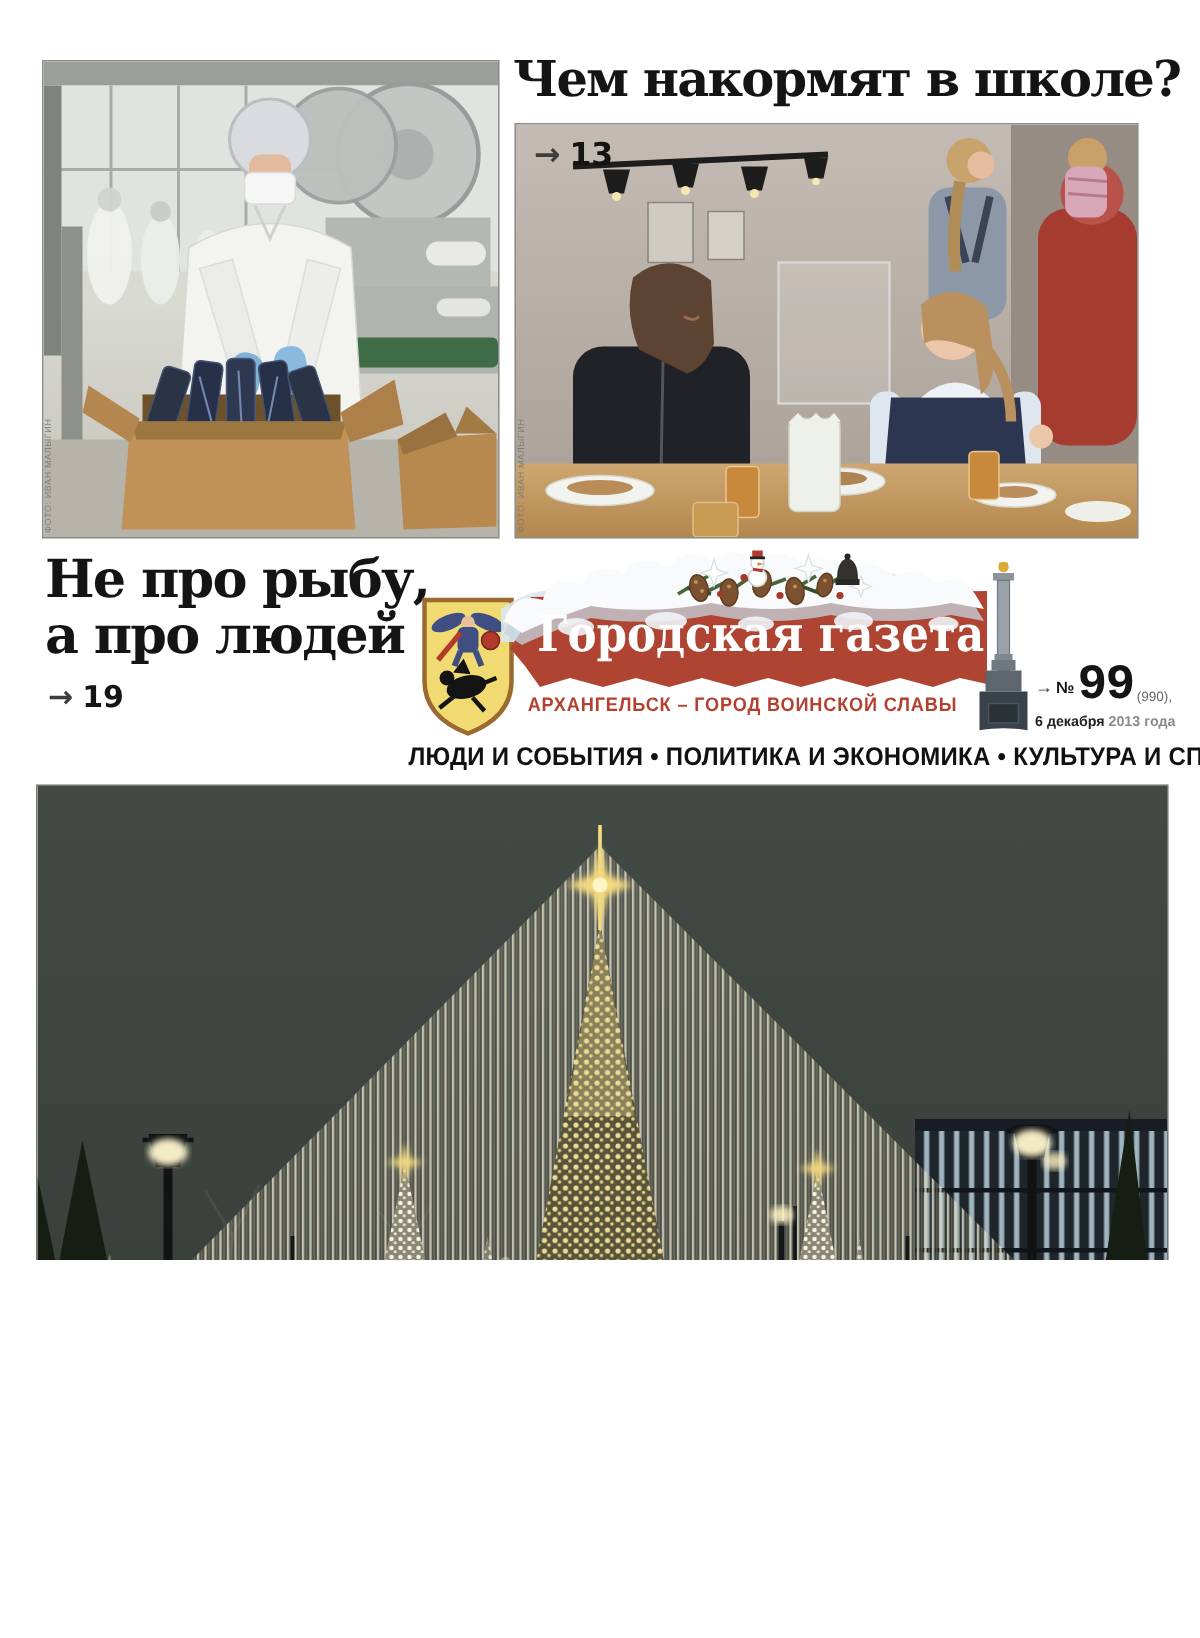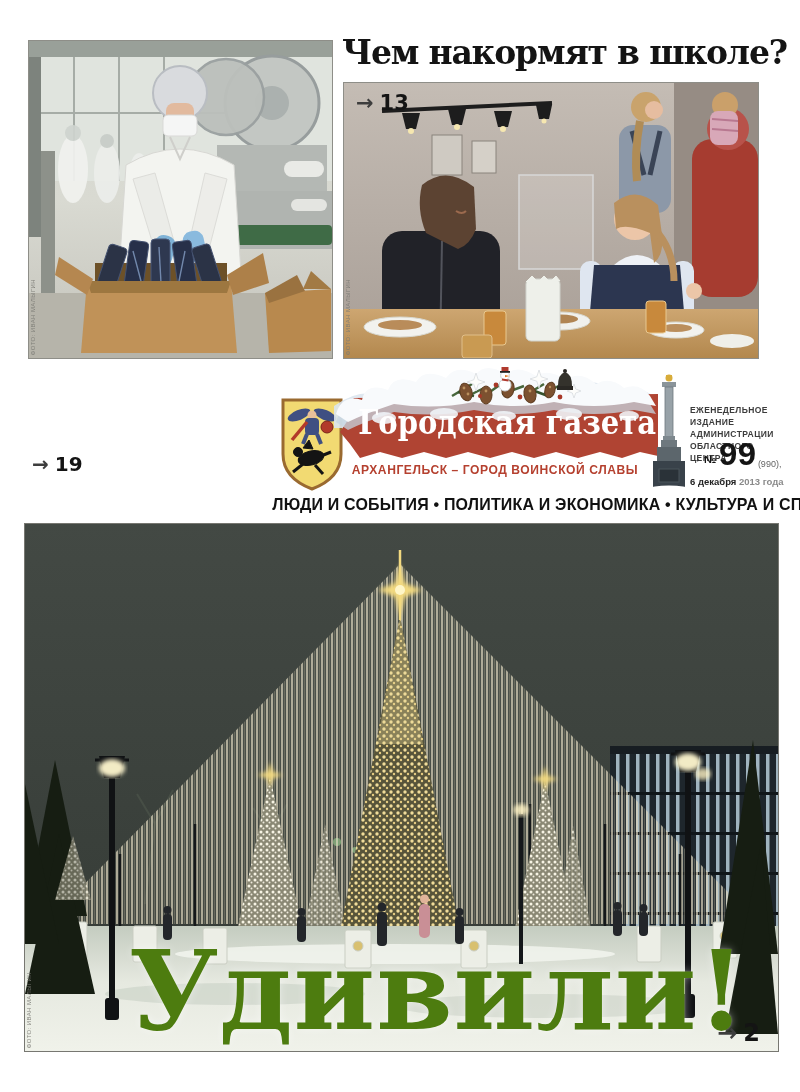--- a/index.html
+++ b/index.html
@@ -1,16 +1,16 @@
 <!DOCTYPE html>
 <html><head>
 <meta charset="utf-8">
 <style>
   body{margin:0;background:#fff}
-  .page{position:relative;width:800px;height:1092px;background:#fff;overflow:hidden;
+  .page{position:relative;width:800px;height:840px;background:#fff;overflow:hidden;
         font-family:"Liberation Sans",sans-serif;color:#141414}
   .abs{position:absolute}
   .photo{position:absolute;overflow:hidden;border:1px solid #8e8e88;background:#ddd}
   .slab{font-family:"DejaVu Serif","Liberation Serif",serif;font-weight:700}
   .headline{color:#141414;letter-spacing:-1.2px;line-height:1.06;white-space:nowrap}
   .pageref{font-weight:700;display:flex;align-items:baseline;gap:6px;
            font-family:"DejaVu Sans","Liberation Sans",sans-serif}
   .pageref .ar{color:#3d3d3d}
   .credit{position:absolute;left:1px;bottom:3px;writing-mode:vertical-rl;transform:rotate(180deg);
           font-size:6px;letter-spacing:.4px;color:#7a7a74;text-transform:uppercase;opacity:.9;z-index:9}
@@ -208,20 +208,24 @@
         <ellipse cx="388" cy="258" rx="22" ry="7" fill="#efefe9"></ellipse>
       </g>
     </svg>
     <div class="abs pageref" style="left:12px;top:8px;font-size:21px">
       <span class="ar">→</span>
         <span>13</span>
     </div>
     <div class="credit">фото: иван малыгин</div>
   </div>
 
+  <div class="abs slab headline" style="left:30px;top:368px;font-size:35px">
+    <div>Не про рыбу,</div>
+    <div>а про людей</div>
+  </div>
   <div class="abs pageref" style="left:32px;top:452px;font-size:20px">
     <span class="ar">→</span>
       <span>19</span>
   </div>
 
   <svg class="abs" style="left:279px;top:396px" width="66" height="96" viewBox="0 0 66 96">
     <path d="M4 4 H62 V58 Q62 82 33 93 Q4 82 4 58 Z" fill="#f2da72" stroke="#9a6a30" stroke-width="3"></path>
     <g>
       <ellipse cx="20" cy="19" rx="12" ry="5" fill="#3f4f82" transform="rotate(-22 20 19)"></ellipse>
       <ellipse cx="46" cy="19" rx="12" ry="5" fill="#3f4f82" transform="rotate(22 46 19)"></ellipse>
@@ -316,27 +320,20 @@
       <rect x="20" y="17" width="8" height="60" fill="#98a2a8" stroke="#6e787e" stroke-width=".8"></rect>
       <rect x="18" y="66" width="12" height="4" fill="#7e888e"></rect>
       <rect x="16" y="70" width="16" height="7" fill="#6e787e"></rect>
       <rect x="12" y="77" width="24" height="14" fill="#5c666c"></rect>
       <rect x="8" y="91" width="32" height="27" fill="#39424a"></rect>
       <rect x="14" y="99" width="20" height="13" fill="#2a3238" stroke="#4a545a"></rect>
       <ellipse cx="24" cy="119" rx="20" ry="3.5" fill="#fff"></ellipse>
     </g>
   </svg>
 
-  <div class="edition">
-    <div>ЕЖЕНЕДЕЛЬНОЕ</div>
-    <div>ИЗДАНИЕ</div>
-    <div>АДМИНИСТРАЦИИ</div>
-    <div>ОБЛАСТНОГО</div>
-    <div>ЦЕНТРА</div>
-  </div>
   <div class="issue-line">
     <span class="iar">→</span>
     <span class="ino">№</span>
     <span class="inum">99</span>
     <span class="ipar">(990),</span>
   </div>
   <div class="issue-date">
     <span class="d1">6 декабря</span>
     <span class="d2">2013 года</span>
   </div>

